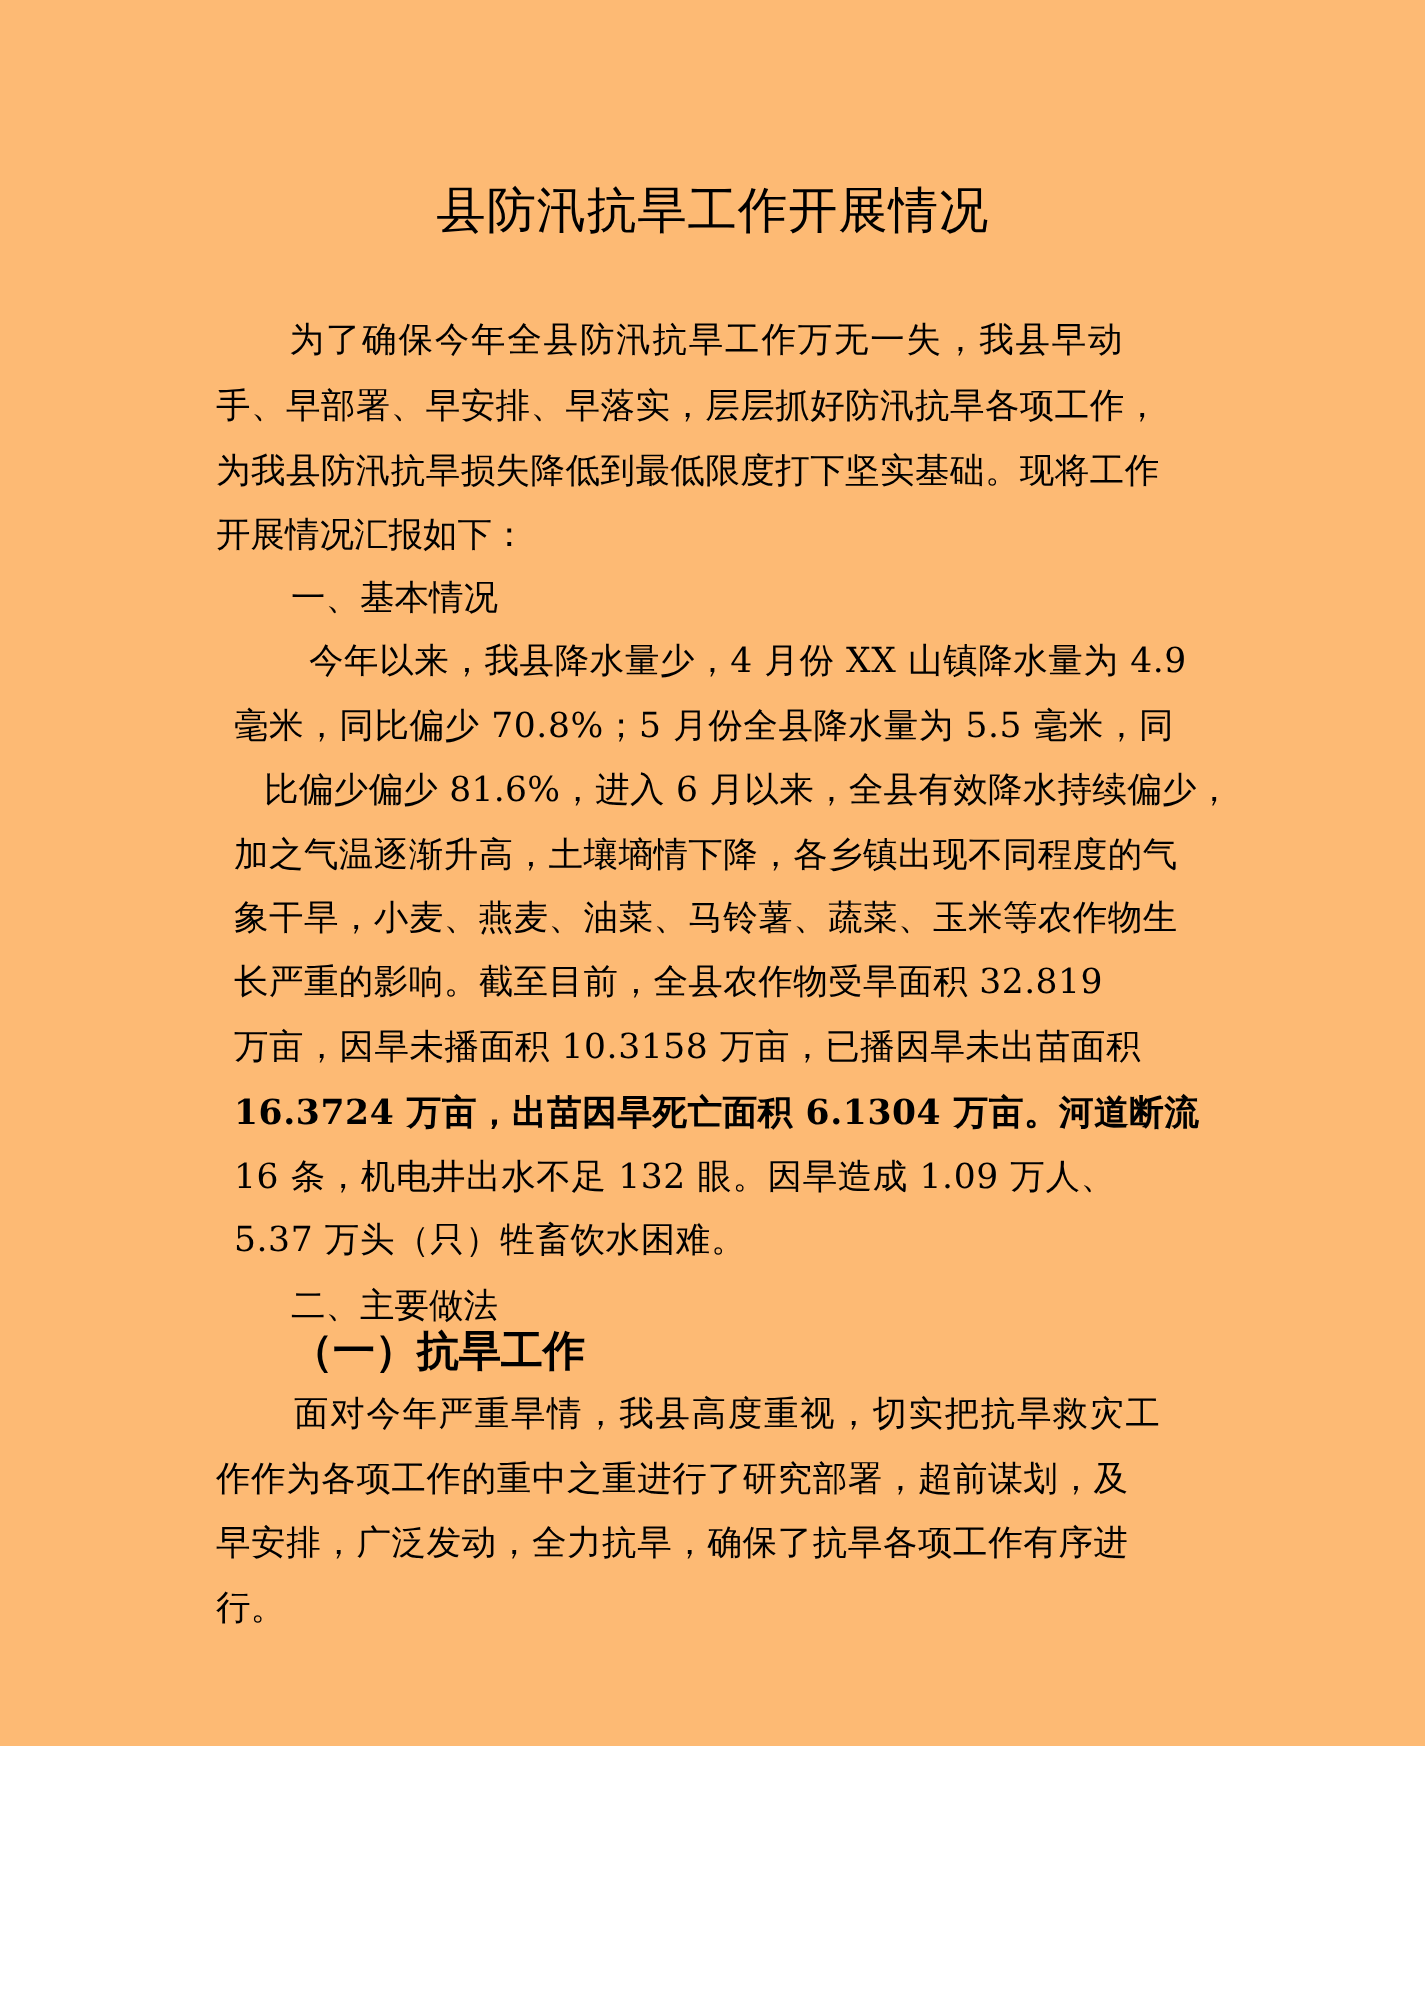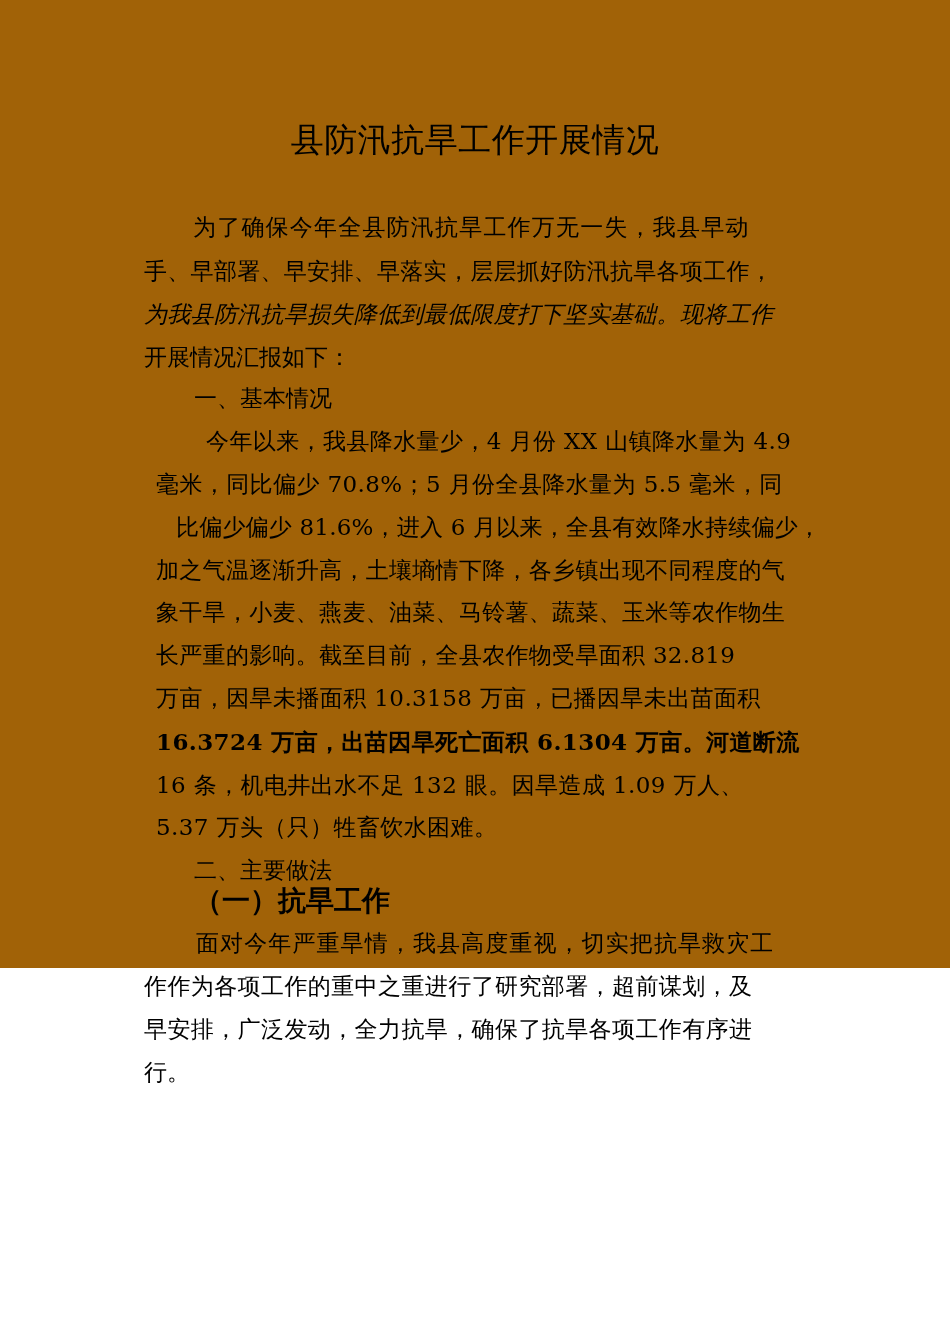--- a/index.html
+++ b/index.html
@@ -12,22 +12,22 @@
       height: 1344px;
       position: relative;
       overflow: hidden;
       color: #000000;
       font-family: "DejaVu Serif", "Liberation Serif", serif;
     }
     .page {
       position: absolute;
       left: 0; top: 0;
       width: 950px;
-      height: 968px;
-      background: #a16207;
+      height: 1164px;
+      background: #fdba74;
     }
     .title {
       position: absolute;
       left: 0;
       width: 950px;
       top: 118px;
       text-align: center;
       font-size: 33px;
       line-height: 44px;
       letter-spacing: 0.5px;
@@ -56,21 +56,21 @@
 </head>
 <body>
 
 <div class="page">
 
   <div class="title">县防汛抗旱工作开展情况</div>
 
   <div>
     <div class="line" style="left:193px; top:212px; letter-spacing:1.2px;">为了确保今年全县防汛抗旱工作万无一失，我县早动</div>
     <div class="line" style="left:144px; top:256px; letter-spacing:0.3px;">手、早部署、早安排、早落实，层层抓好防汛抗旱各项工作，</div>
-    <div class="line" style="left:144px; top:299px; letter-spacing:0.3px;font-style:italic;">为我县防汛抗旱损失降低到最低限度打下坚实基础。现将工作</div>
+    <div class="line" style="left:144px; top:299px; letter-spacing:0.3px;">为我县防汛抗旱损失降低到最低限度打下坚实基础。现将工作</div>
     <div class="line" style="left:144px; top:342px;">开展情况汇报如下：</div>
   </div>
 
   <div class="heading" style="left:194px; top:383px;">一、基本情况</div>
 
   <div>
     <div class="line" style="left:206px; top:426px; letter-spacing:0.4px;">今年以来，我县降水量少，4 月份 XX 山镇降水量为 4.9</div>
     <div class="line" style="left:156px; top:469px; letter-spacing:0.4px;">毫米，同比偏少 70.8%；5 月份全县降水量为 5.5 毫米，同</div>
     <div class="line" style="left:156px; top:512px; letter-spacing:0.2px;margin-left:20px;">比偏少偏少 81.6%，进入 6 月以来，全县有效降水持续偏少，</div>
     <div class="line" style="left:156px; top:555px; letter-spacing:0.3px;">加之气温逐渐升高，土壤墒情下降，各乡镇出现不同程度的气</div>

